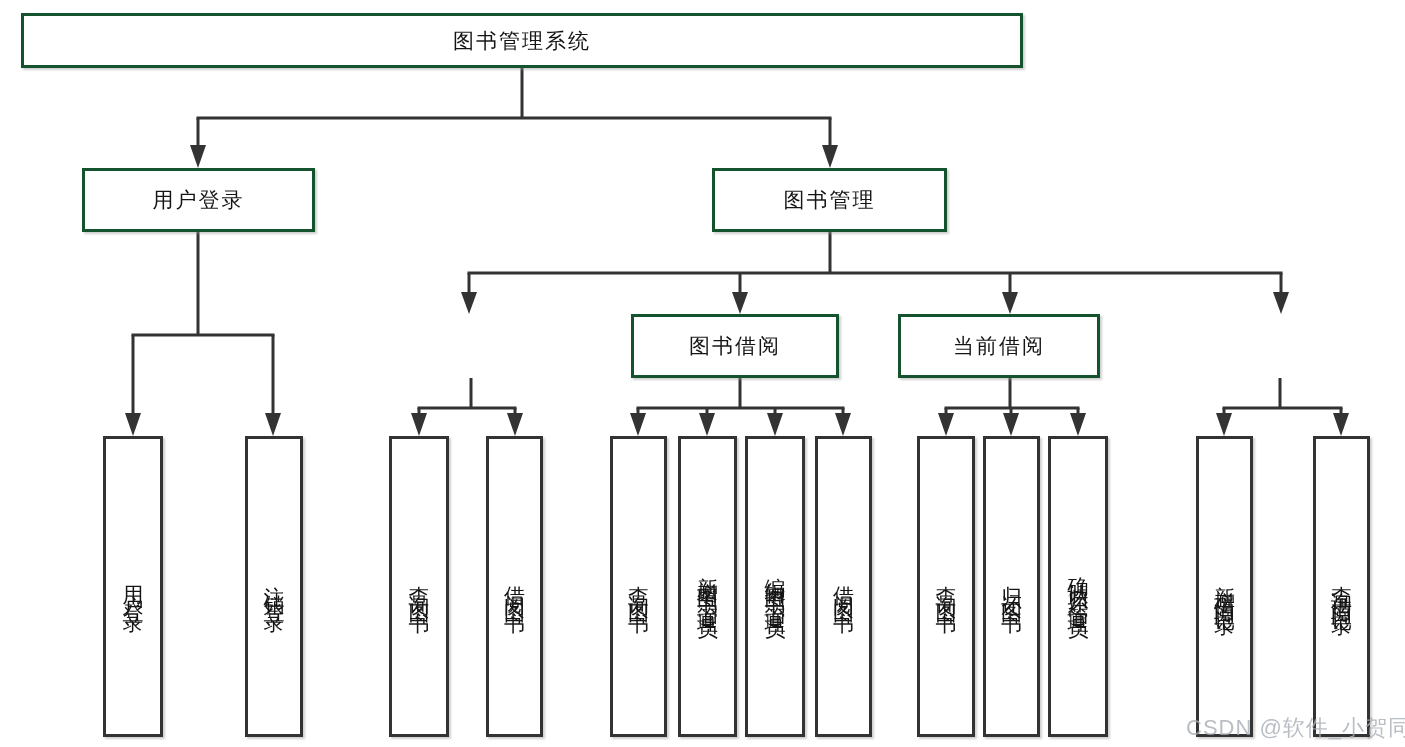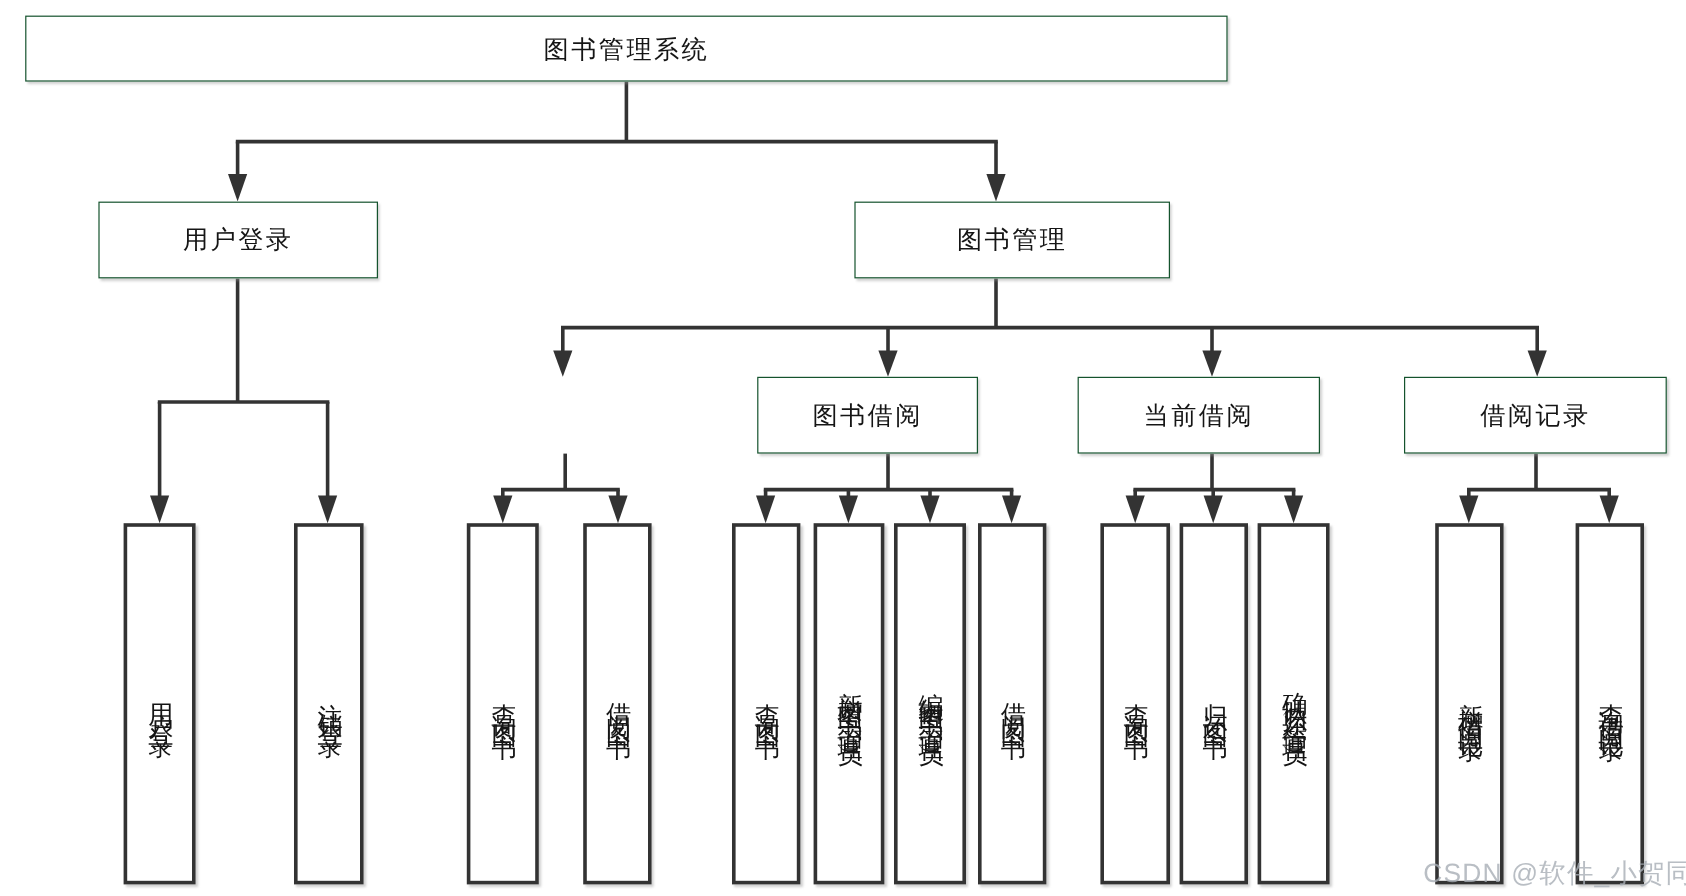--- a/index.html
+++ b/index.html
@@ -14,21 +14,21 @@
   #connectors {
     position: absolute;
     left: 0; top: 0;
     width: 1405px; height: 747px;
     pointer-events: none;
   }
   .hbox {
     position: absolute;
     box-sizing: border-box;
     background: #ffffff;
-    border: 1px solid #14532d;
+    border: 3px solid #14532d;
     display: flex;
     align-items: center;
     justify-content: center;
     font-size: 21px;
     color: #151515;
     letter-spacing: 2px;
     box-shadow: 2px 2px 2px rgba(150,150,150,0.45);
     white-space: nowrap;
   }
   .vbox {
@@ -135,25 +135,24 @@
       <polygon points="1070,413 1086,413 1078,436"></polygon>
 
       <polygon points="1216,413 1232,413 1224,436"></polygon>
       <polygon points="1333,413 1349,413 1341,436"></polygon>
     </g>
   </svg>
 
   <div class="hbox" style="left:21px; top:13px; width:1002px; height:55px;">图书管理系统</div>
 
   <div class="hbox" style="left:82px; top:168px; width:233px; height:64px;">用户登录</div>
-  <div class="hbox" style="left:712px; top:168px; width:263px; height:64px;">图书管理</div>
+  <div class="hbox" style="left:712px; top:168px; width:235px; height:64px;">图书管理</div>
 
-  <div class="hbox" style="left:631px; top:314px; width:184px; height:64px;">图书借阅</div>
+  <div class="hbox" style="left:631px; top:314px; width:208px; height:64px;">图书借阅</div>
   <div class="hbox" style="left:898px; top:314px; width:202px; height:64px;">当前借阅</div>
-  <div class="hbox" style="left:1170px; top:314px; width:219px; height:64px;">借阅记录</div>
 
   <div class="vbox" style="left:103px; width:60px;">用户登录</div>
   <div class="vbox" style="left:245px; width:58px;">注销登录</div>
 
   <div class="vbox" style="left:389px; width:60px;">查询图书</div>
   <div class="vbox" style="left:486px; width:57px;">借阅图书</div>
 
   <div class="vbox" style="left:610px; width:57px;">查询图书</div>
   <div class="vbox long" style="left:678px; width:59px;">新增图书（管理员）</div>
   <div class="vbox long" style="left:745px; width:60px;">编辑图书（管理员）</div>

